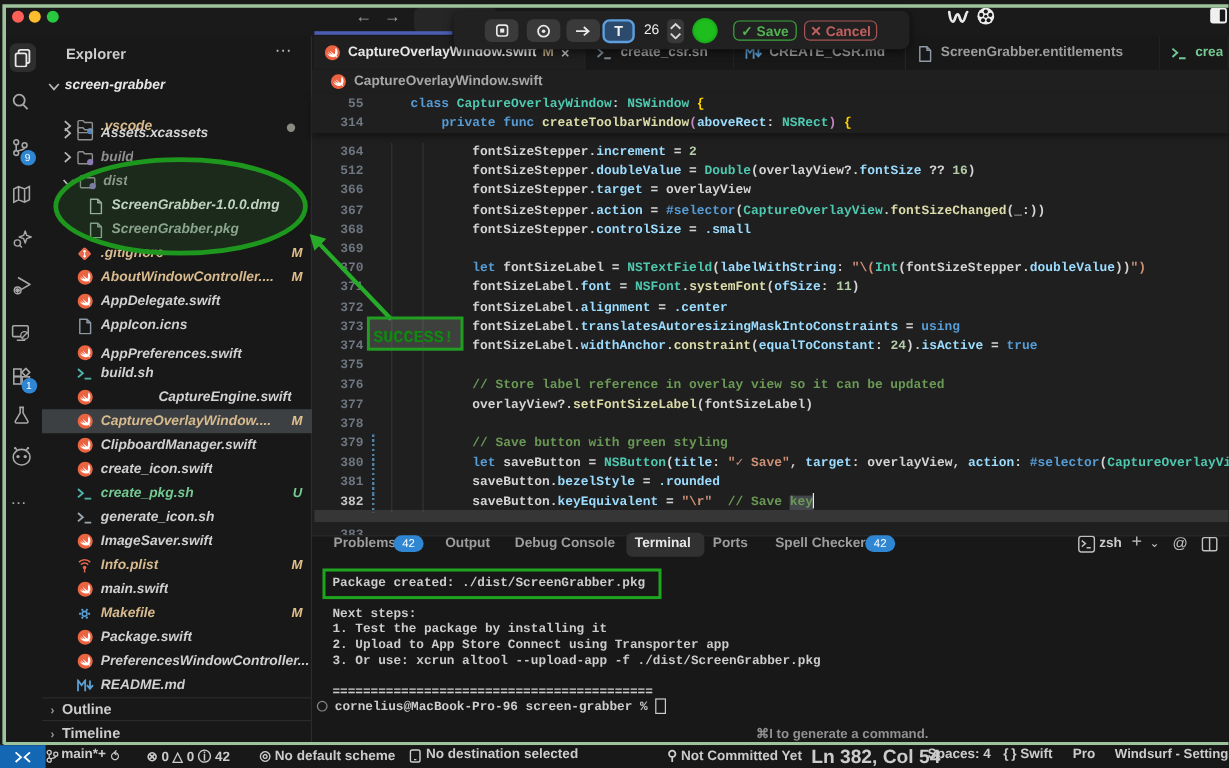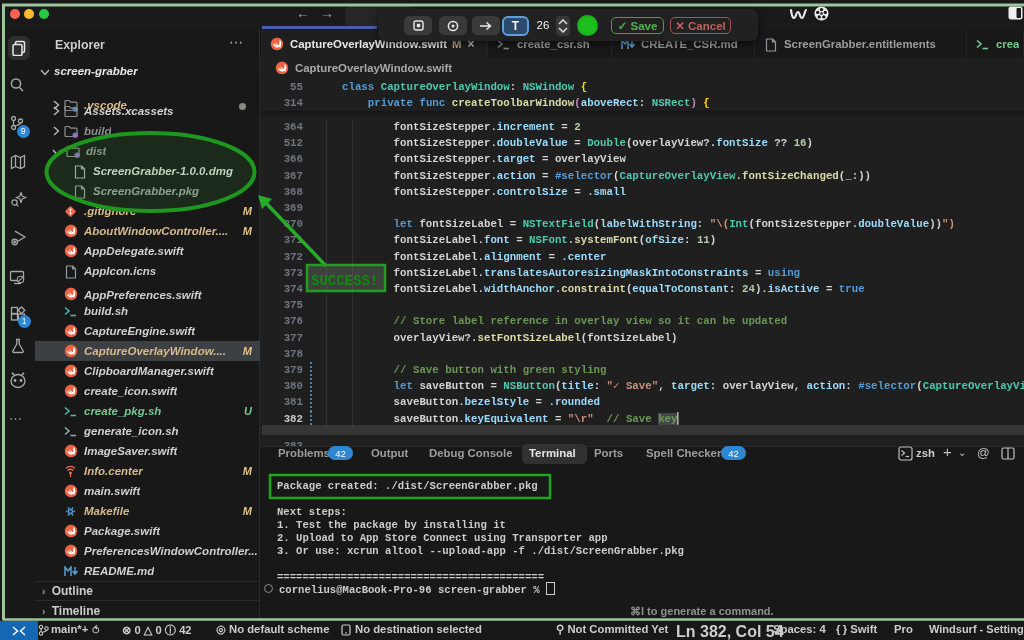--- a/index.html
+++ b/index.html
@@ -232,21 +232,21 @@
           <line x1="6.5" y1="9.5" x2="12" y2="9.5" stroke="#4db6ac" stroke-width="1.6"></line>
         </svg>
         <div class="lbl" style="color:#d0d0d0;">build.sh</div>
       </div>
       <div class="row" style="top:321px;">
         <div style="width:29px;flex:none;"></div>
         <svg width="14" height="14" viewBox="0 0 14 14" style="margin:0 6px 0 0;flex:none;">
           <path d="M7 0.8 C3.5 0.8 0.8 3.5 0.8 7 C0.8 10.5 3.5 13.2 7 13.2 C10.5 13.2 13.2 10.5 13.2 7 C13.2 3.5 10.5 0.8 7 0.8 Z" fill="#eb6340"></path>
           <path d="M9.9 2.8 C11.8 5.2 11.6 8 10.4 9.3 C11 10 11.2 10.9 11.2 10.9 C11.2 10.9 10.2 10.5 9.5 10.1 C8.6 10.7 6.9 10.9 5.2 10 C3.8 9.2 2.8 7.9 2.4 7.1 C3.3 7.8 4.6 8.6 5.6 8.8 C4.2 7.5 3.1 5.8 3.3 5.9 C5 7.3 6.3 8.1 7.3 8.5 C6 6.9 4.9 5 4.9 5 C6.5 6.6 8 7.7 8.9 8.2 C9.6 6.6 9 4.3 9.9 2.8 Z" fill="#fff"></path>
         </svg>
-        <div class="lbl" style="color:#d0d0d0;">CaptureEngine.swift</div>
+        <div class="lbl" style="color:#d0d0d0;margin-left:48px;">CaptureEngine.swift</div>
       </div>
       <div class="row" style="top:341px;background:#3c4043;">
         <div style="width:29px;flex:none;"></div>
         <svg width="14" height="14" viewBox="0 0 14 14" style="margin:0 6px 0 0;flex:none;">
           <path d="M7 0.8 C3.5 0.8 0.8 3.5 0.8 7 C0.8 10.5 3.5 13.2 7 13.2 C10.5 13.2 13.2 10.5 13.2 7 C13.2 3.5 10.5 0.8 7 0.8 Z" fill="#eb6340"></path>
           <path d="M9.9 2.8 C11.8 5.2 11.6 8 10.4 9.3 C11 10 11.2 10.9 11.2 10.9 C11.2 10.9 10.2 10.5 9.5 10.1 C8.6 10.7 6.9 10.9 5.2 10 C3.8 9.2 2.8 7.9 2.4 7.1 C3.3 7.8 4.6 8.6 5.6 8.8 C4.2 7.5 3.1 5.8 3.3 5.9 C5 7.3 6.3 8.1 7.3 8.5 C6 6.9 4.9 5 4.9 5 C6.5 6.6 8 7.7 8.9 8.2 C9.6 6.6 9 4.3 9.9 2.8 Z" fill="#fff"></path>
         </svg>
         <div class="lbl" style="color:#d7ba8d;">CaptureOverlayWindow....</div>
         <div class="badge-m" style="color:#e2c08d;">M</div>
       </div>
@@ -291,21 +291,21 @@
         </svg>
         <div class="lbl" style="color:#d0d0d0;">ImageSaver.swift</div>
       </div>
       <div class="row" style="top:461px;">
         <div style="width:29px;flex:none;"></div>
         <svg width="13" height="13" viewBox="0 0 13 13" style="margin:0 7px 0 0;flex:none;">
           <circle cx="6.5" cy="8" r="1.5" fill="#e8694c"></circle>
           <path d="M3.5 5.5 a4.2 4.2 0 0 1 6 0 M1.8 3.4 a6.6 6.6 0 0 1 9.4 0" fill="none" stroke="#e8694c" stroke-width="1.3"></path>
           <line x1="6.5" y1="9" x2="6.5" y2="12" stroke="#e8694c" stroke-width="1.2"></line>
         </svg>
-        <div class="lbl" style="color:#d7ba8d;">Info.center</div>
+        <div class="lbl" style="color:#d7ba8d;">Info.plist</div>
         <div class="badge-m" style="color:#e2c08d;">M</div>
       </div>
       <div class="row" style="top:481px;">
         <div style="width:29px;flex:none;"></div>
         <svg width="14" height="14" viewBox="0 0 14 14" style="margin:0 6px 0 0;flex:none;">
           <path d="M7 0.8 C3.5 0.8 0.8 3.5 0.8 7 C0.8 10.5 3.5 13.2 7 13.2 C10.5 13.2 13.2 10.5 13.2 7 C13.2 3.5 10.5 0.8 7 0.8 Z" fill="#eb6340"></path>
           <path d="M9.9 2.8 C11.8 5.2 11.6 8 10.4 9.3 C11 10 11.2 10.9 11.2 10.9 C11.2 10.9 10.2 10.5 9.5 10.1 C8.6 10.7 6.9 10.9 5.2 10 C3.8 9.2 2.8 7.9 2.4 7.1 C3.3 7.8 4.6 8.6 5.6 8.8 C4.2 7.5 3.1 5.8 3.3 5.9 C5 7.3 6.3 8.1 7.3 8.5 C6 6.9 4.9 5 4.9 5 C6.5 6.6 8 7.7 8.9 8.2 C9.6 6.6 9 4.3 9.9 2.8 Z" fill="#fff"></path>
         </svg>
         <div class="lbl" style="color:#d0d0d0;">main.swift</div>
       </div>

